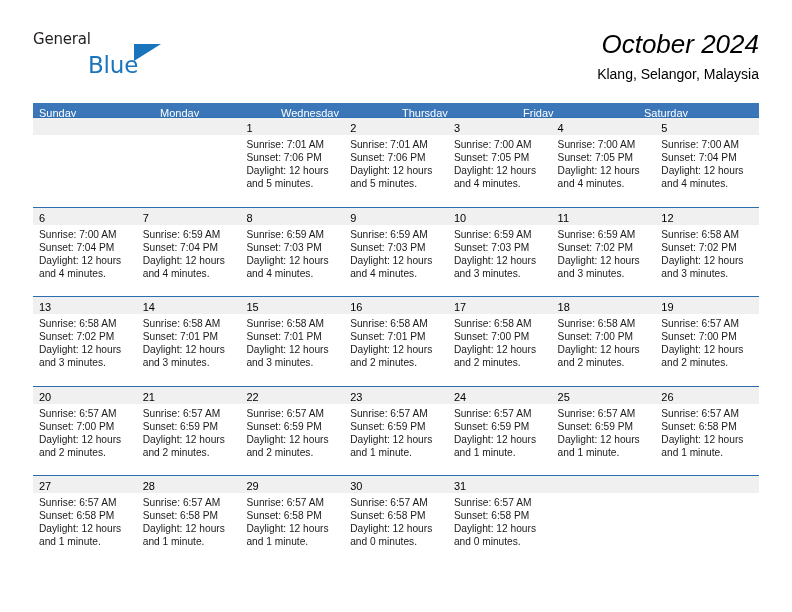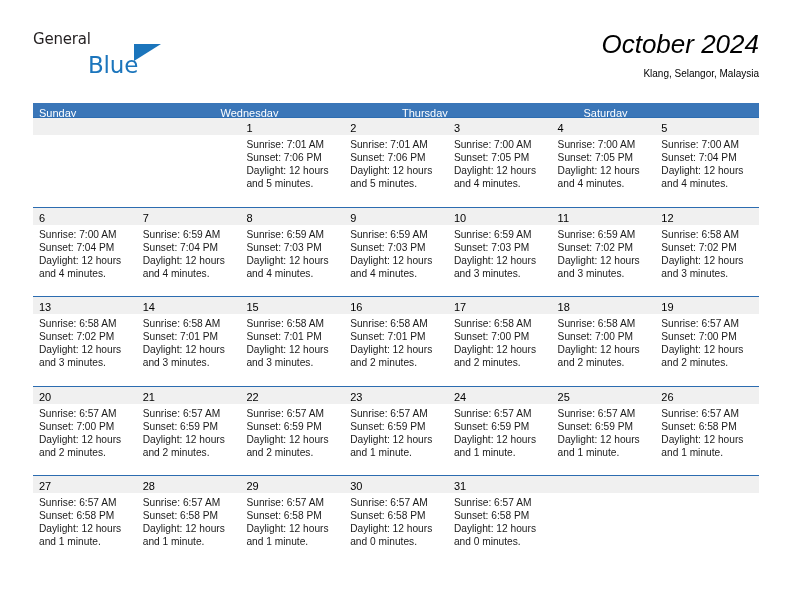--- a/index.html
+++ b/index.html
@@ -76,21 +76,21 @@
   }
   .cal-title {
     font-size: 26px;
     font-weight: 400;
     color: #000000;
     line-height: 32px;
     white-space: nowrap;
     font-style: italic;
   }
   .cal-subtitle {
-    font-size: 10px;
+    font-size: 14px;
     font-weight: 400;
     color: #000000;
     line-height: 20px;
     margin-top: 4px;
     white-space: nowrap;
   }
 
   
   .calendar {
     position: absolute;
@@ -173,22 +173,24 @@
     <div class="title-block">
       <div class="cal-title">October 2024</div>
       <div class="cal-subtitle">Klang, Selangor, Malaysia</div>
     </div>
 
   </div>
 
   <div class="calendar">
     <div class="dow-row" id="dow-row">
         <div class="dow-cell">Sunday</div>
+        <div class="dow-cell">Monday</div>
         <div class="dow-cell">Wednesday</div>
         <div class="dow-cell">Thursday</div>
+        <div class="dow-cell">Friday</div>
         <div class="dow-cell">Saturday</div>
       </div>
     <div id="weeks-container">
         <div class="week-row">
           <div class="day-cell empty">
             <div class="daynum-band"><span class="daynum"></span></div>
             <div class="detail"></div>
           </div>
           <div class="day-cell empty">
             <div class="daynum-band"><span class="daynum"></span></div>

